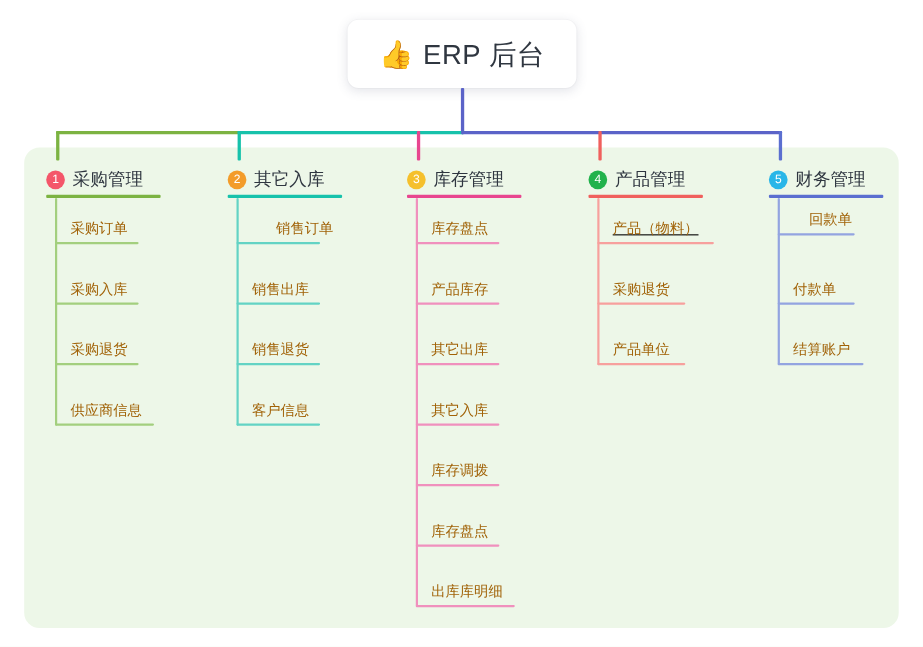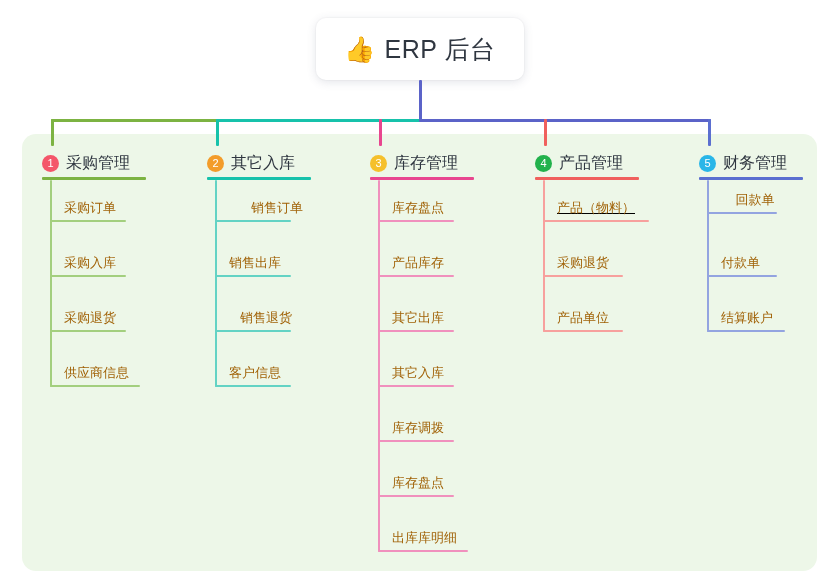--- a/index.html
+++ b/index.html
@@ -124,21 +124,21 @@
         <div class="leaves">
           <div class="leaf-stem" style="top: 0px; height: 207px; background: rgb(99, 211, 196);"></div>
           <div class="leaf" style="top: 8px; width: 96px; justify-content: flex-end;">
             <span class="leaf-label">销售订单</span>
             <div class="leaf-rule" style="width: 76px; background: rgb(99, 211, 196);"></div>
           </div>
           <div class="leaf" style="top: 63px; width: 96px;">
             <span class="leaf-label">销售出库</span>
             <div class="leaf-rule" style="width: 76px; background: rgb(99, 211, 196);"></div>
           </div>
-          <div class="leaf" style="top: 118px; width: 96px; justify-content: center;">
+          <div class="leaf" style="top: 118px; width: 96px;">
             <span class="leaf-label">销售退货</span>
             <div class="leaf-rule" style="width: 76px; background: rgb(99, 211, 196);"></div>
           </div>
           <div class="leaf" style="top: 173px; width: 96px;">
             <span class="leaf-label">客户信息</span>
             <div class="leaf-rule" style="width: 76px; background: rgb(99, 211, 196);"></div>
           </div>
         </div>
       </div>
       <div class="column" style="left: 370px;">

